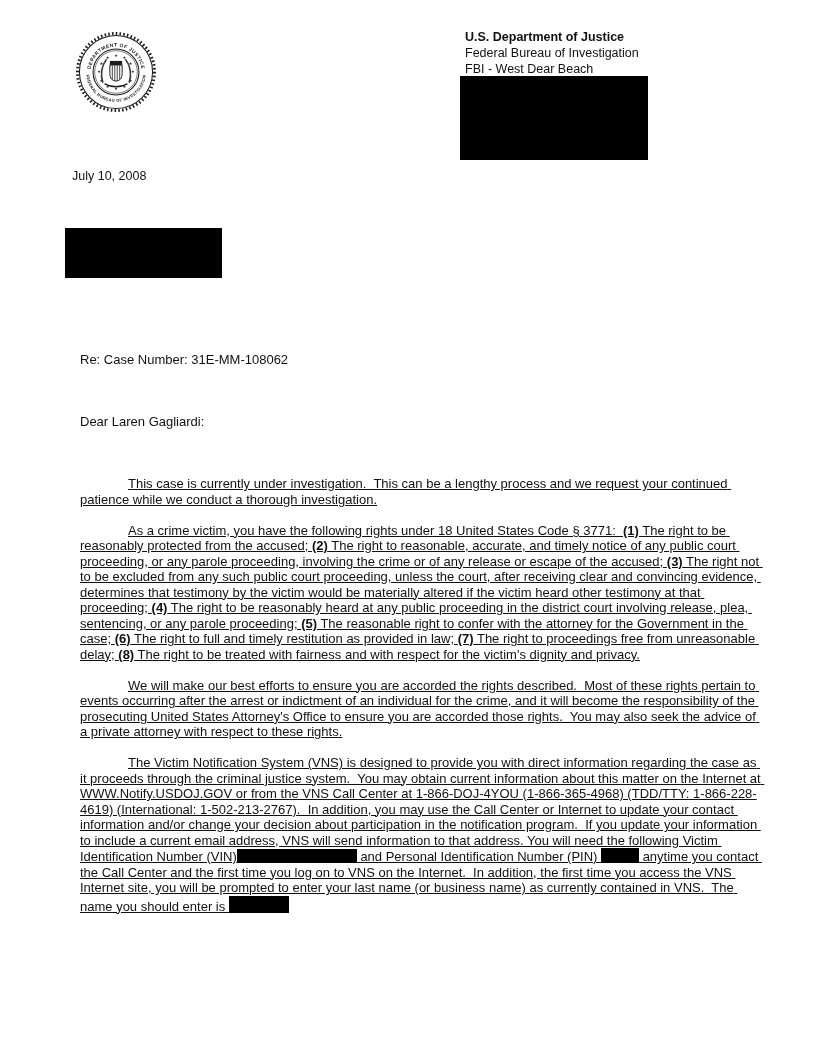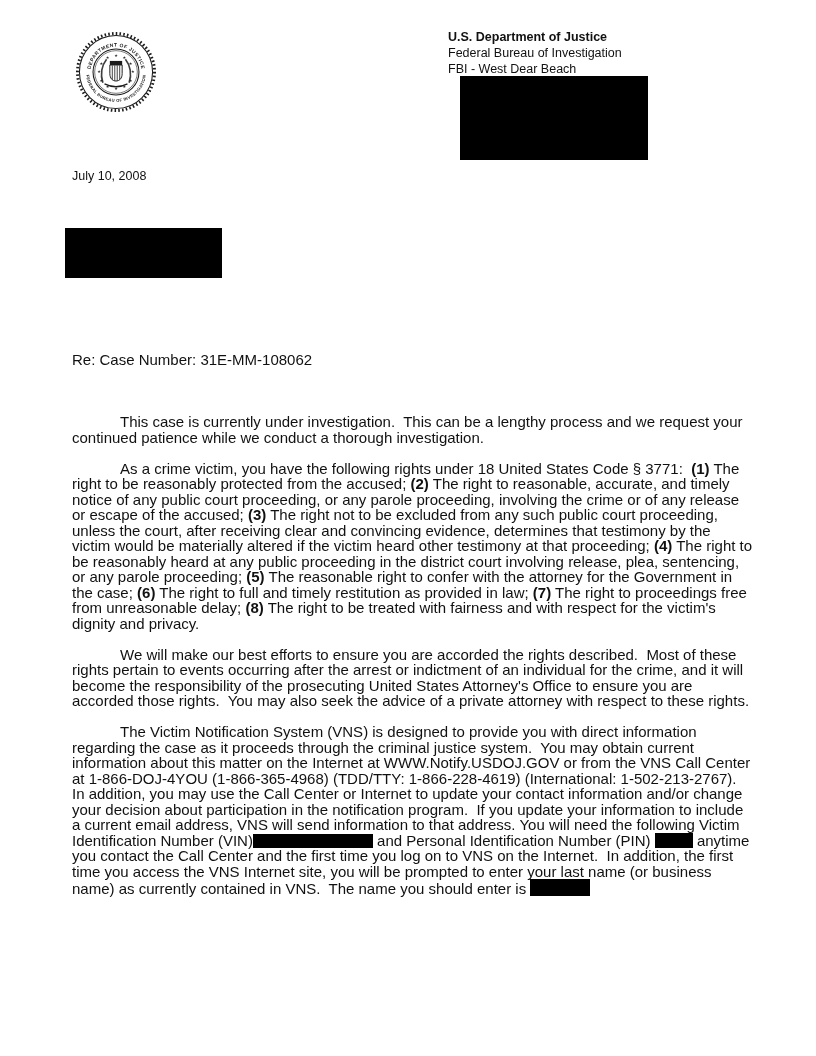--- a/index.html
+++ b/index.html
@@ -22,21 +22,21 @@
     left: 75px;
     top: 31px;
     width: 82px;
     height: 82px;
   }
   .seal-arc-top   { font-size: 6px; letter-spacing: 0.6px; font-weight: bold; fill: #1c1c1c; }
   .seal-arc-bottom{ font-size: 5px; letter-spacing: 0.4px; font-weight: bold; fill: #1c1c1c; }
   .seal-star { font-size: 5px; fill: #1c1c1c; text-anchor: middle; }
   .letterhead-text {
     position: absolute;
-    left: 448px;
+    left: 465px;
     top: 29px;
     font-size: 12.5px;
     line-height: 16px;
     white-space: nowrap;
   }
   .letterhead-agency { font-weight: bold; }
   
   .redaction-block {
     position: absolute;
     background: #000000;
@@ -51,29 +51,29 @@
   
   .date-line {
     position: absolute;
     left: 72px;
     top: 169px;
     font-size: 12.5px;
     line-height: 15.5px;
   }
   .letter-body {
     position: absolute;
-    left: 72px;
+    left: 80px;
     top: 321px;
     width: 681px;
-    font-size: 15px;
+    font-size: 13px;
     line-height: 15.5px;
     white-space: pre-wrap;
   }
   .letter-body p { margin: 0 0 15.5px 0; }
-  .para { text-indent: 48px; }
+  .para { text-indent: 48px; text-decoration: underline; }
   .bold-seg { font-weight: bold; }
 </style>
 </head>
 <body>
 
 <div class="page">
 
   <svg class="seal" viewBox="0 0 100 100" aria-hidden="true">
     <defs>
       <path id="arcTop" d="M 19,50 A 31,31 0 0 1 81,50" fill="none"></path>
@@ -130,16 +130,17 @@
   </div>
 
   <div class="redaction-block redaction-letterhead" style="width: 188px; height: 84px;"></div>
 
   <div class="date-line">July 10, 2008</div>
 
   <div class="redaction-block redaction-address" style="width: 157px; height: 50px;"></div>
 
   <div class="letter-body">
     <p>Re: Case Number: 31E-MM-108062</p>
+    <p>Dear Laren Gagliardi:</p>
     <div><p class="para"><span>This case is currently under investigation.  This can be a lengthy process and we request your continued patience while we conduct a thorough investigation.</span></p><p class="para"><span>As a crime victim, you have the following rights under 18 United States Code § 3771:  </span><span class="bold-seg">(1)</span><span> The right to be reasonably protected from the accused; </span><span class="bold-seg">(2)</span><span> The right to reasonable, accurate, and timely notice of any public court proceeding, or any parole proceeding, involving the crime or of any release or escape of the accused; </span><span class="bold-seg">(3)</span><span> The right not to be excluded from any such public court proceeding, unless the court, after receiving clear and convincing evidence, determines that testimony by the victim would be materially altered if the victim heard other testimony at that proceeding; </span><span class="bold-seg">(4)</span><span> The right to be reasonably heard at any public proceeding in the district court involving release, plea, sentencing, or any parole proceeding; </span><span class="bold-seg">(5)</span><span> The reasonable right to confer with the attorney for the Government in the case; </span><span class="bold-seg">(6)</span><span> The right to full and timely restitution as provided in law; </span><span class="bold-seg">(7)</span><span> The right to proceedings free from unreasonable delay; </span><span class="bold-seg">(8)</span><span> The right to be treated with fairness and with respect for the victim's dignity and privacy.</span></p><p class="para"><span>We will make our best efforts to ensure you are accorded the rights described.  Most of these rights pertain to events occurring after the arrest or indictment of an individual for the crime, and it will become the responsibility of the prosecuting United States Attorney's Office to ensure you are accorded those rights.  You may also seek the advice of a private attorney with respect to these rights.</span></p><p class="para"><span>The Victim Notification System (VNS) is designed to provide you with direct information regarding the case as it proceeds through the criminal justice system.  You may obtain current information about this matter on the Internet at WWW.Notify.USDOJ.GOV or from the VNS Call Center at 1-866-DOJ-4YOU (1-866-365-4968) (TDD/TTY: 1-866-228-4619) (International: 1-502-213-2767).  In addition, you may use the Call Center or Internet to update your contact information and/or change your decision about participation in the notification program.  If you update your information to include a current email address, VNS will send information to that address. You will need the following Victim Identification Number (VIN)</span><span class="redaction-inline" style="width: 120px; height: 14px;"></span><span> and Personal Identification Number (PIN) </span><span class="redaction-inline" style="width: 38px; height: 15px;"></span><span> anytime you contact the Call Center and the first time you log on to VNS on the Internet.  In addition, the first time you access the VNS Internet site, you will be prompted to enter your last name (or business name) as currently contained in VNS.  The name you should enter is </span><span class="redaction-inline" style="width: 60px; height: 17px;"></span></p></div>
   </div>
 
 </div>
 
 </body></html>

